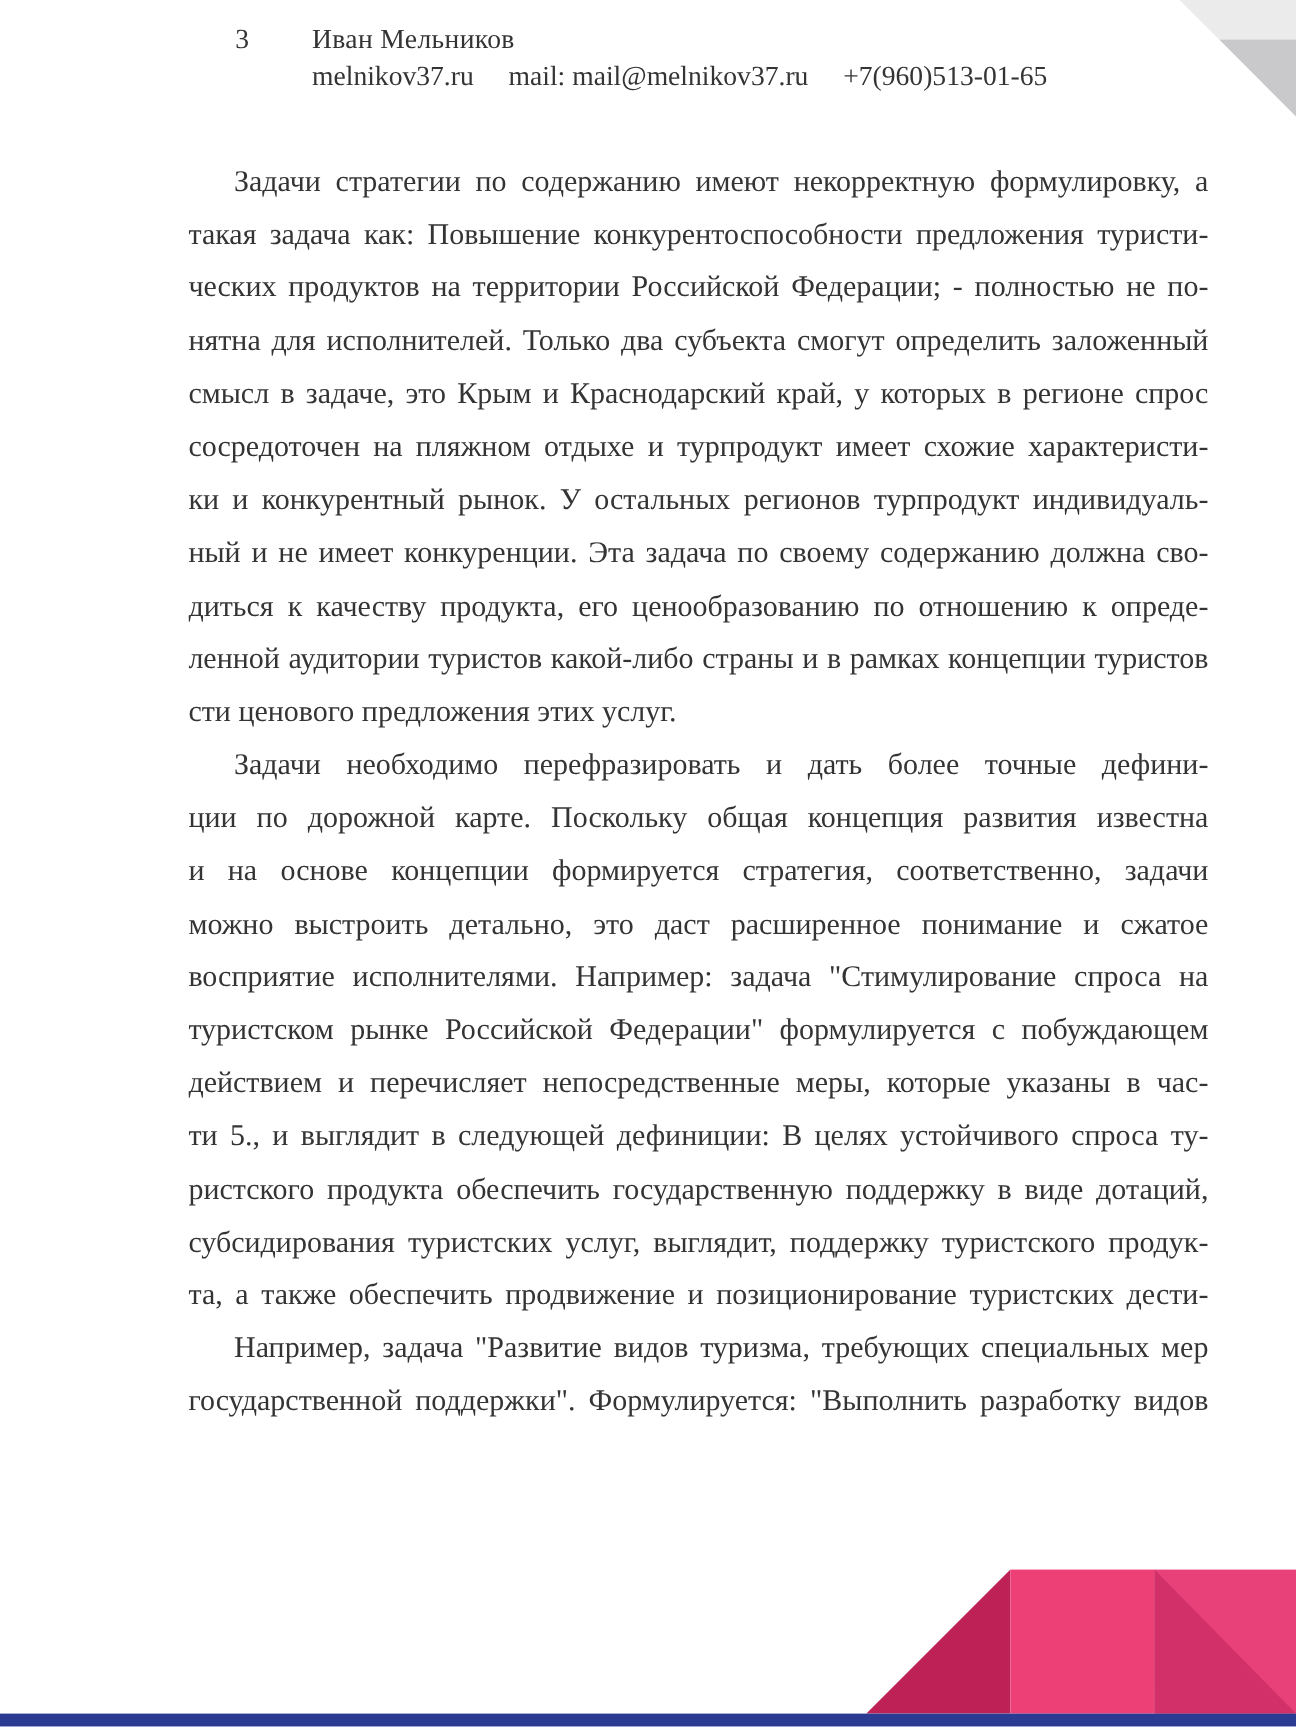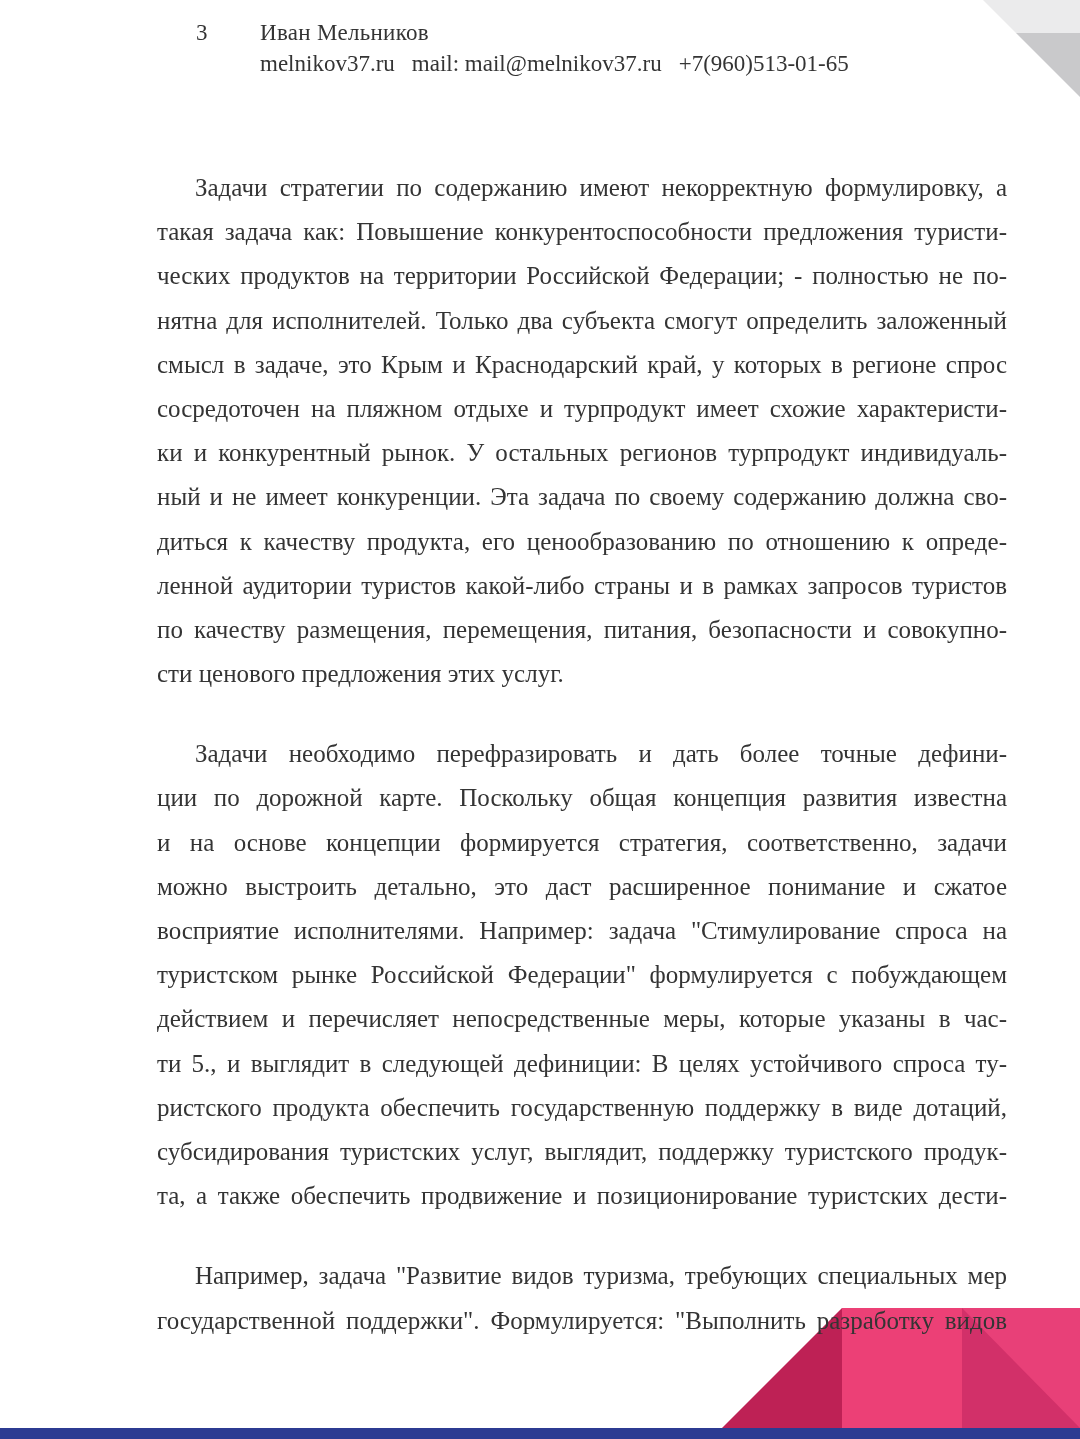--- a/index.html
+++ b/index.html
@@ -28,40 +28,40 @@
     font-size: 23px;
     line-height: 31px;
     white-space: nowrap;
   }
   .header-row1 { display: flex; align-items: baseline; }
   .page-num { display: inline-block; width: 64px; }
   .author { font-weight: normal; letter-spacing: 0.3px; }
   .header-row2 {
     margin-left: 64px;
     display: flex;
-    gap: 17px;
+    gap: 29px;
   }
   
   .doc-body {
     position: absolute;
     left: 157px;
     top: 130px;
     width: 850px;
     font-size: 25px;
     line-height: 44.2px;
   }
   .paragraph { margin: 0; }
   .line {
     text-align: justify;
     text-align-last: justify;
     white-space: normal;
     height: 44.2px;
     overflow: hidden;
   }
-  .line.first { text-indent: 38px; margin-top: 36px; }
+  .line.first { text-indent: 38px; }
   .line.last { text-align-last: left; }
 </style>
 </head>
 <body>
 
 <div class="page">
 
   <svg class="decor-svg" viewBox="0 0 1080 1439">
     <polygon points="983,0 1080,0 1080,33 1016,33" fill="#ebebec"></polygon>
     <polygon points="1016,33 1080,33 1080,97" fill="#c9c9cb"></polygon>
@@ -89,22 +89,21 @@
       <div class="paragraph">
         <div class="line first">Задачи стратегии по содержанию имеют некорректную формулировку, а</div>
         <div class="line">такая задача как: Повышение конкурентоспособности предложения туристи-</div>
         <div class="line">ческих продуктов на территории Российской Федерации; - полностью не по-</div>
         <div class="line">нятна для исполнителей. Только два субъекта смогут определить заложенный</div>
         <div class="line">смысл в задаче, это Крым и Краснодарский край, у которых в регионе спрос</div>
         <div class="line">сосредоточен на пляжном отдыхе и турпродукт имеет схожие характеристи-</div>
         <div class="line">ки и конкурентный рынок. У остальных регионов турпродукт индивидуаль-</div>
         <div class="line">ный и не имеет конкуренции. Эта задача по своему содержанию должна сво-</div>
         <div class="line">диться к качеству продукта, его ценообразованию по отношению к опреде-</div>
-        <div class="line">ленной аудитории туристов какой-либо страны и в рамках запросов туристов</div>
-        <div class="line">по качеству размещения, перемещения, питания, безопасности и совокупно-</div>
+        <div class="line">ленной аудитории туристов какой-либо страны и в рамках концепции туристов</div>
         <div class="line last">сти ценового предложения этих услуг.</div>
       </div>
       <div class="paragraph">
         <div class="line first">Задачи необходимо перефразировать и дать более точные дефини-</div>
         <div class="line">ции по дорожной карте. Поскольку общая концепция развития известна</div>
         <div class="line">и на основе концепции формируется стратегия, соответственно, задачи</div>
         <div class="line">можно выстроить детально, это даст расширенное понимание и сжатое</div>
         <div class="line">восприятие исполнителями. Например: задача "Стимулирование спроса на</div>
         <div class="line">туристском рынке Российской Федерации" формулируется с побуждающем</div>
         <div class="line">действием и перечисляет непосредственные меры, которые указаны в час-</div>

